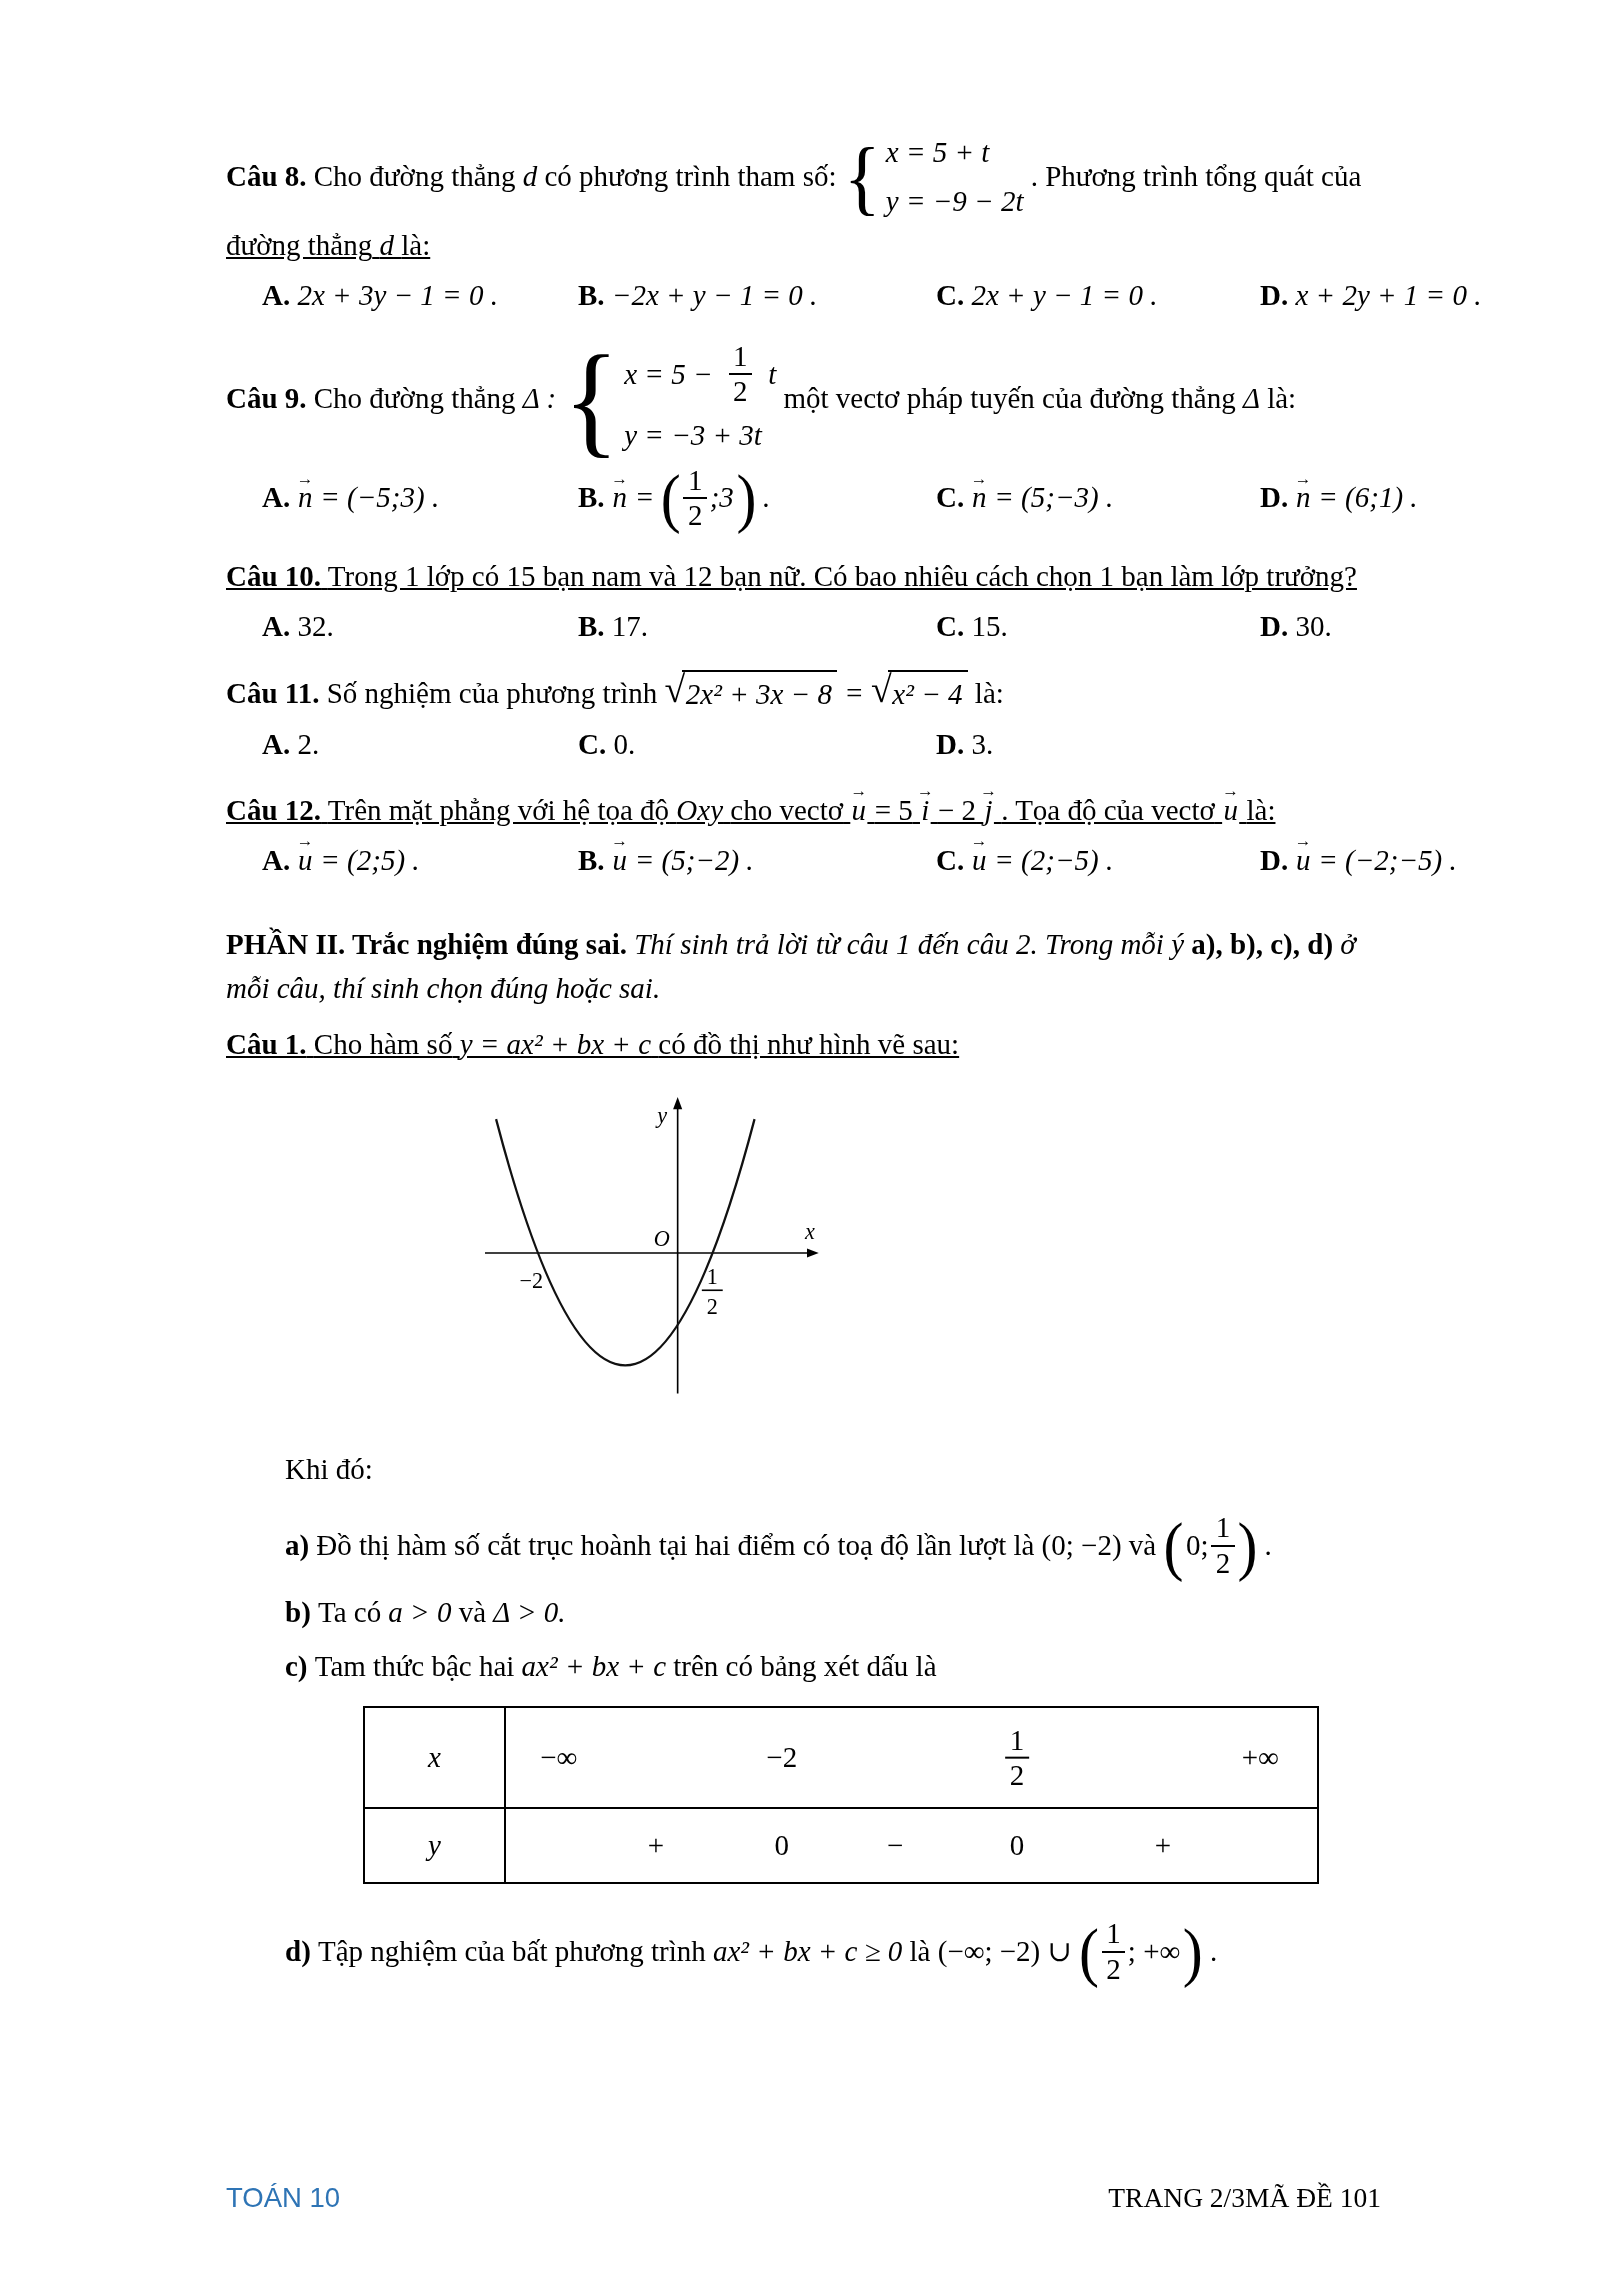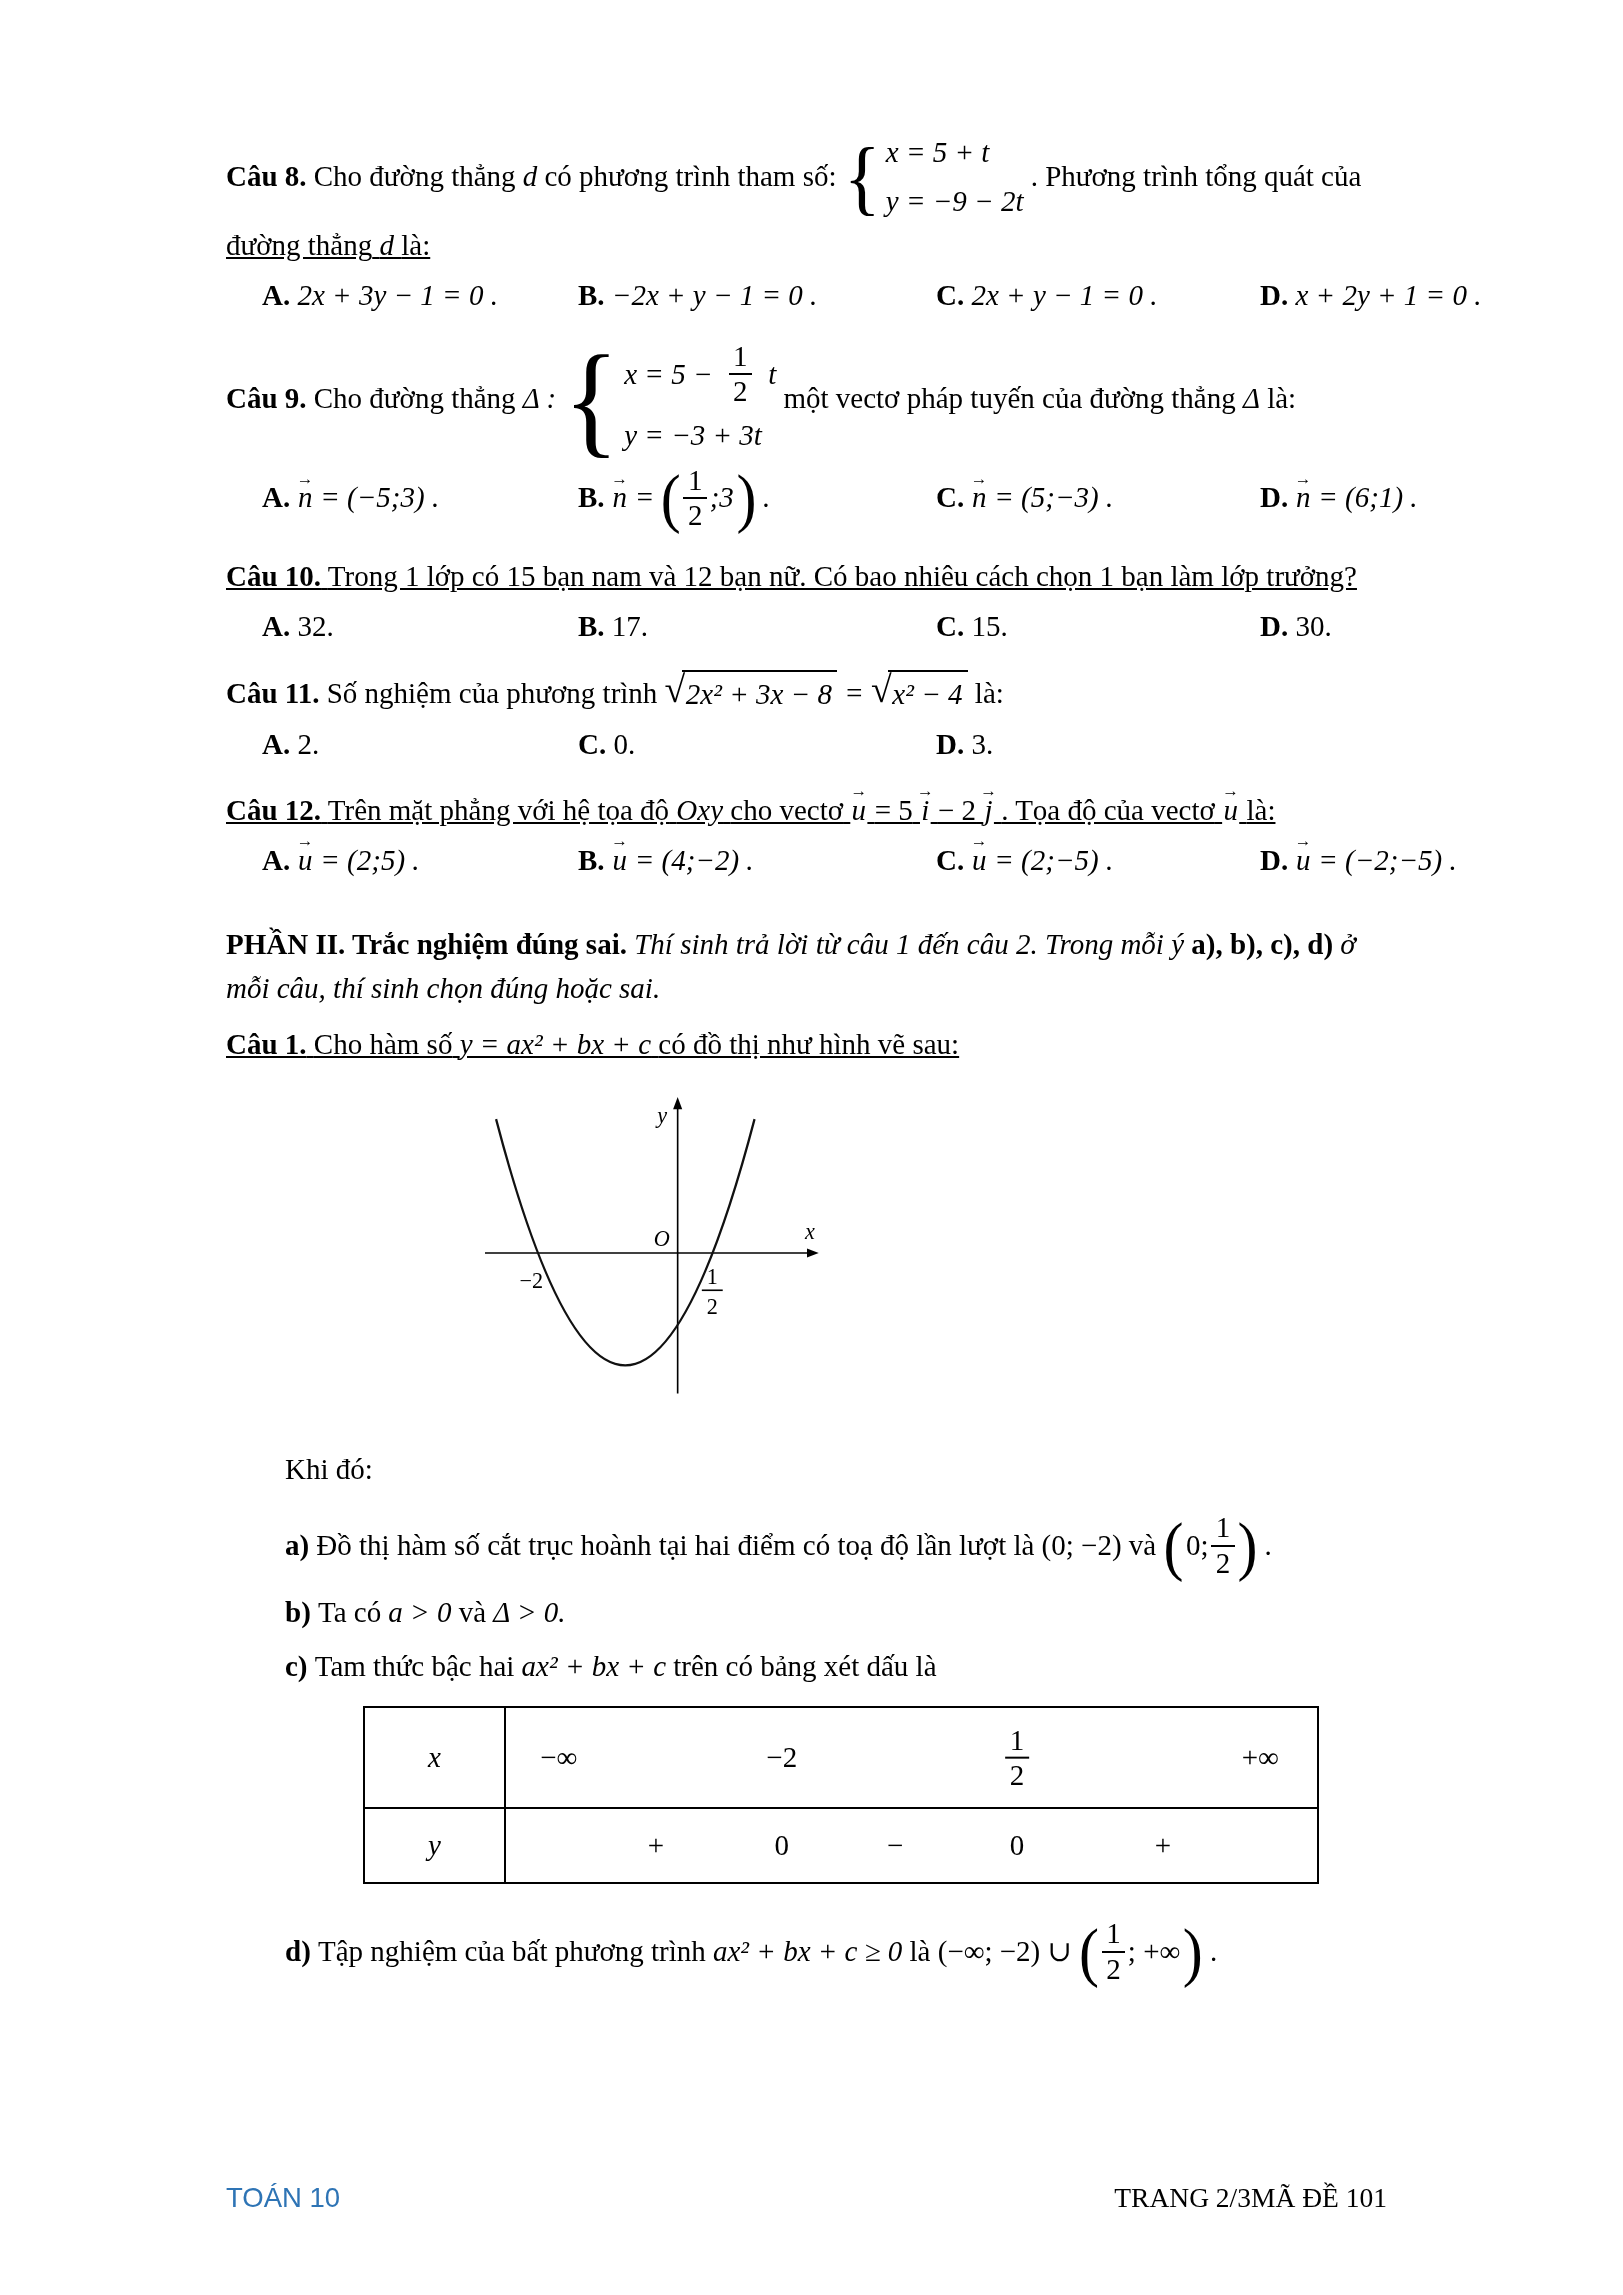--- a/index.html
+++ b/index.html
@@ -47,21 +47,21 @@
   .glab{font-family:"Liberation Serif","DejaVu Serif",serif;font-size:34px;fill:#000;}
   .it{font-style:italic;}
   
   .sgn{display:grid;grid-template-columns:141px 811px;border:2px solid #000;width:952px;margin:18.3px 0 33px 137px;}
   .sgn .hc{border-right:2px solid #000;display:flex;align-items:center;justify-content:center;font-style:italic;}
   .sgn .r1{height:99px;border-bottom:2px solid #000;}
   .sgn .r2{height:73px;}
   .sgn .vals{position:relative;}
   .sgn .ti{position:absolute;top:50%;transform:translate(-50%,-50%);}
   
-  .footer{position:absolute;left:226px;right:236px;bottom:77px;display:flex;align-items:baseline;font-size:27.5px;}
+  .footer{position:absolute;left:226px;right:242px;bottom:77px;display:flex;align-items:baseline;font-size:27.5px;}
   .f-left{color:#2e74b5;font-family:"Liberation Sans","DejaVu Sans",sans-serif;}
   .f-right{margin-left:auto;display:flex;}
 </style>
 </head>
 <body>
 
 <div class="page">
   <div class="content">
 
     <section class="q">
@@ -201,21 +201,21 @@
       </div>
       <div class="opts">
         <span class="opt optv">
           <b class="okey">A.</b>
           <span class="vec"><span>u</span><span class="arr">→</span></span>
           <span class="math">= (2;5) .</span>
         </span>
         <span class="opt optv">
           <b class="okey">B.</b>
           <span class="vec"><span>u</span><span class="arr">→</span></span>
-          <span class="math">= (4;−2) .</span>
+          <span class="math">= (5;−2) .</span>
         </span>
         <span class="opt optv">
           <b class="okey">C.</b>
           <span class="vec"><span>u</span><span class="arr">→</span></span>
           <span class="math">= (2;−5) .</span>
         </span>
         <span class="opt optv">
           <b class="okey">D.</b>
           <span class="vec"><span>u</span><span class="arr">→</span></span>
           <span class="math">= (−2;−5) .</span>

